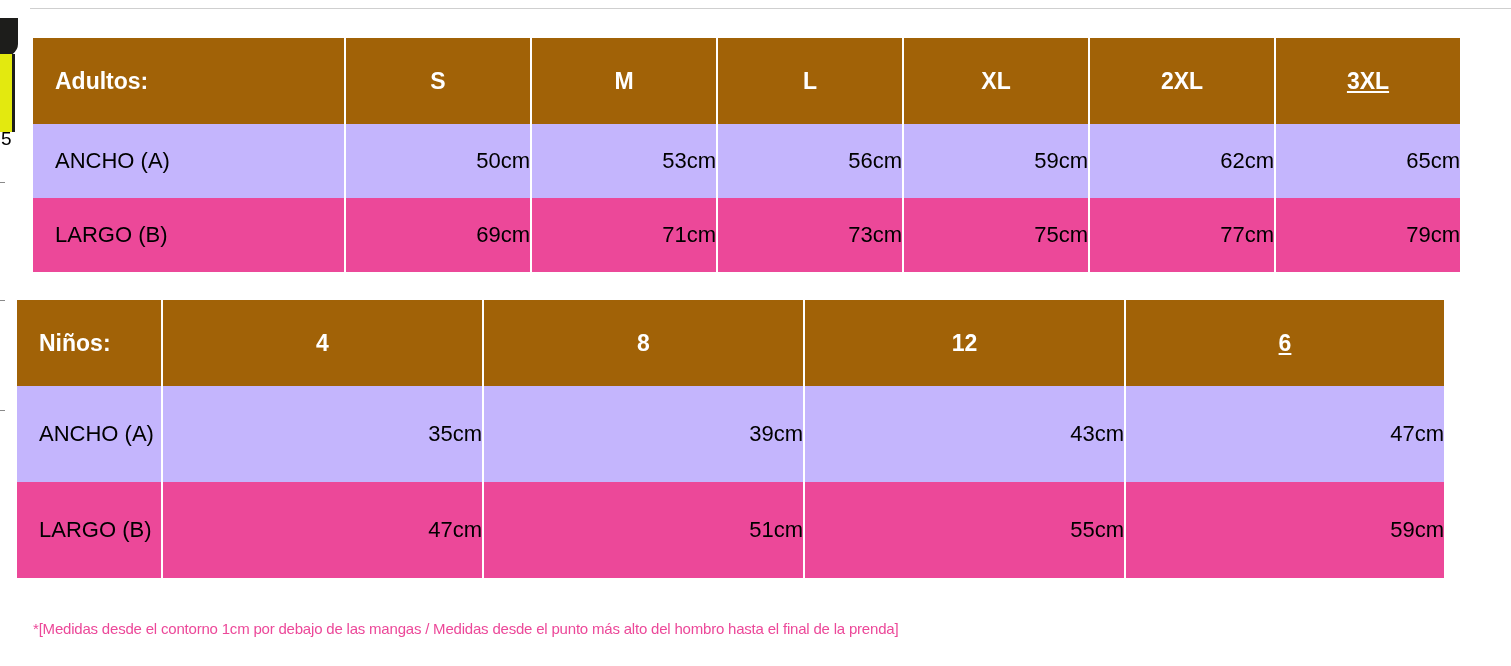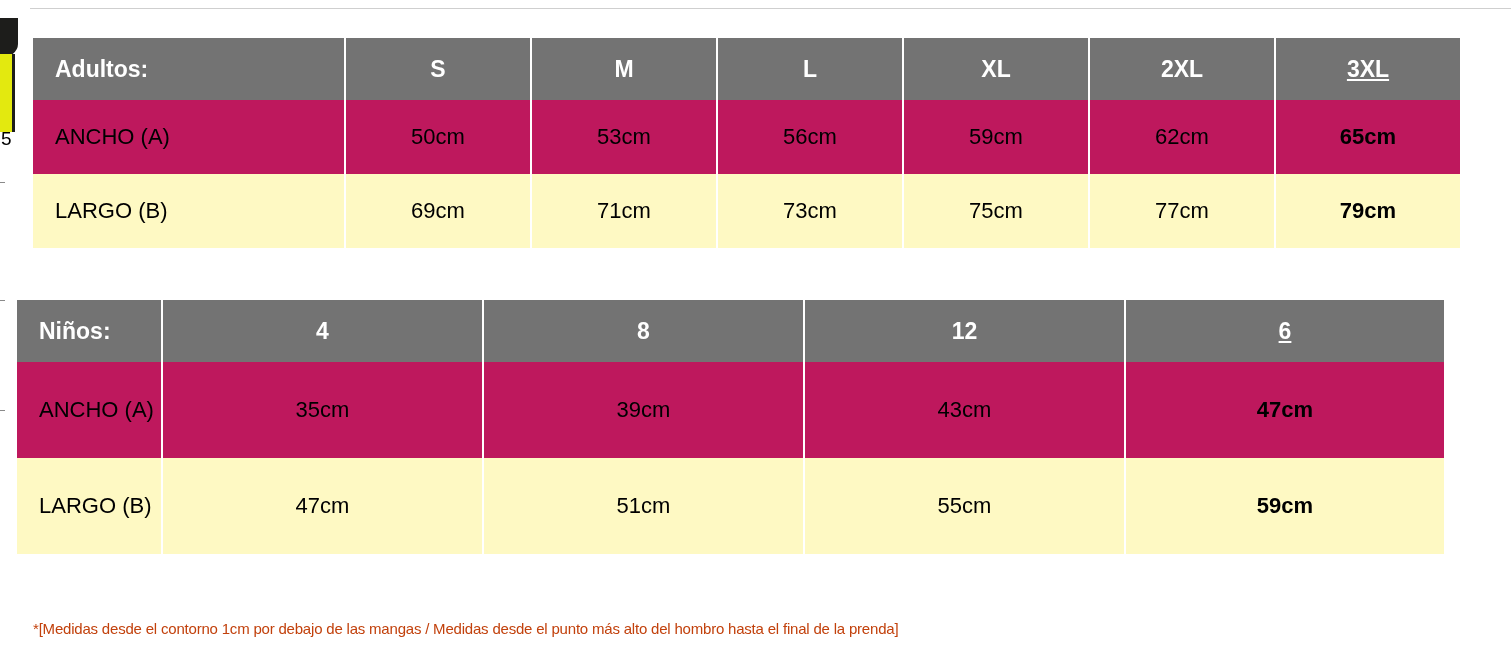--- a/index.html
+++ b/index.html
@@ -99,51 +99,51 @@
   .size-table {
     position: absolute;
   }
   .size-table td,
   .size-table th {
     padding: 0;
     margin: 0;
   }
 
   .hdr {
-    background: #737373;
+    background: #a16207;
     color: #ffffff;
     font-weight: bold;
     font-size: 23px;
     text-align: center;
-    height: 62px;
+    height: 86px;
     vertical-align: middle;
     border-right: 2px solid #ffffff;
   }
   .hdr.first {
     text-align: left;
     padding-left: 22px;
   }
   .hdr.last { border-right: none; text-decoration: underline; }
 
   .row-shaded td {
-    background: #be185d;
+    background: #c4b5fd;
   }
   .cell {
     font-size: 22px;
-    text-align: center;
+    text-align: right;
     vertical-align: middle;
     border-right: 2px solid #ffffff;
   }
-  .cell.last { border-right: none; font-weight: bold; }
+  .cell.last { border-right: none; }
   .cell.label {
     text-align: left;
     padding-left: 22px;
   }
   .row-plain td {
-    background: #fef9c3;
+    background: #ec4899;
   }
 
   
   #adults-table { left: 33px; top: 38px; width: 1427px; }
   #adults-table .r-shaded td { height: 74px; }
   #adults-table .r-plain td { height: 74px; }
 
   
   #kids-table { left: 17px; top: 300px; width: 1427px; }
   #kids-table .r-shaded td { height: 96px; }
@@ -151,21 +151,21 @@
   #kids-table .cell.label {
     line-height: 1.18;
     padding-top: 0;
   }
 
   .footnote {
     position: absolute;
     left: 33px;
     top: 620px;
     font-size: 15px;
-    color: #c2410c;
+    color: #ec4899;
     letter-spacing: -0.2px;
   }
 </style>
 </head>
 <body>
 
 <div class="top-rule"></div>
 
 <div class="garment-art">
   <div class="shoulder"></div>

